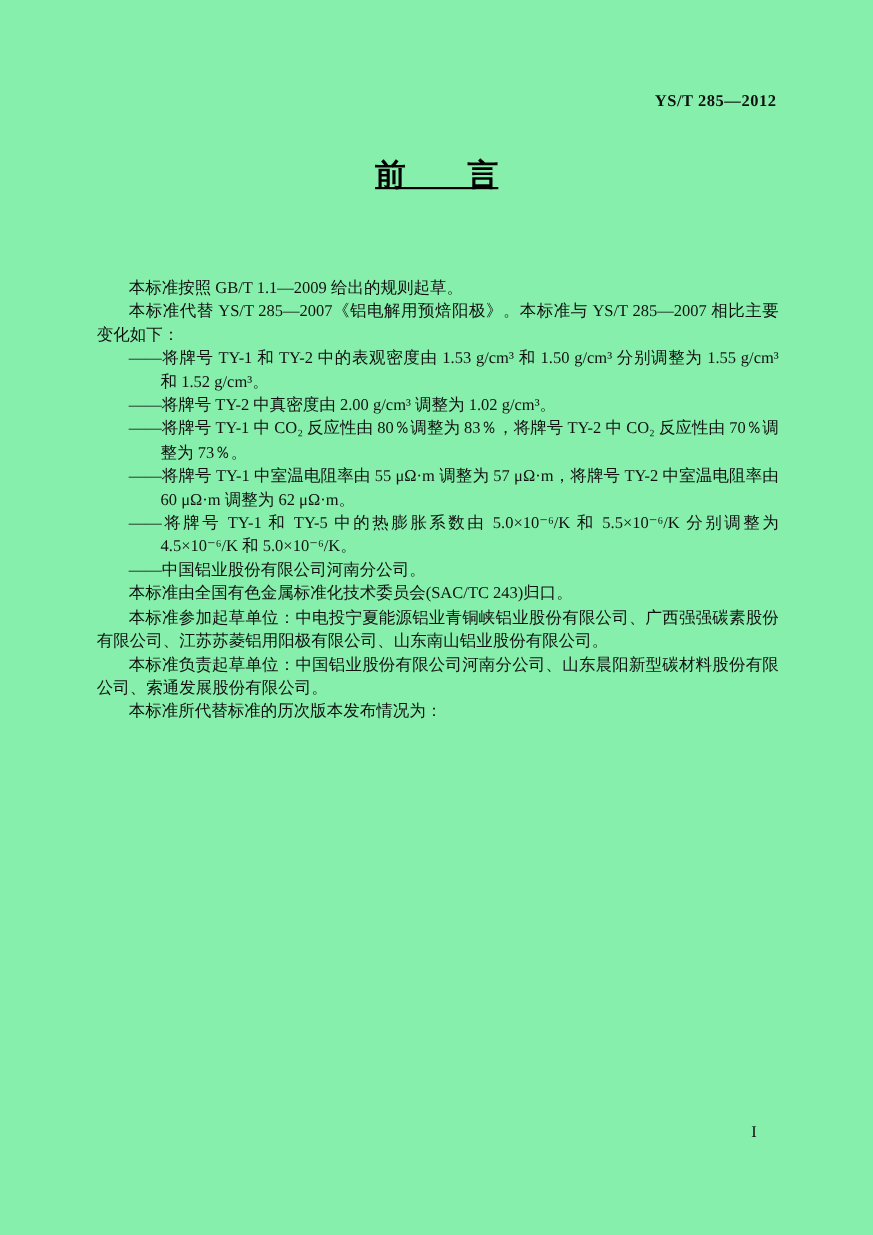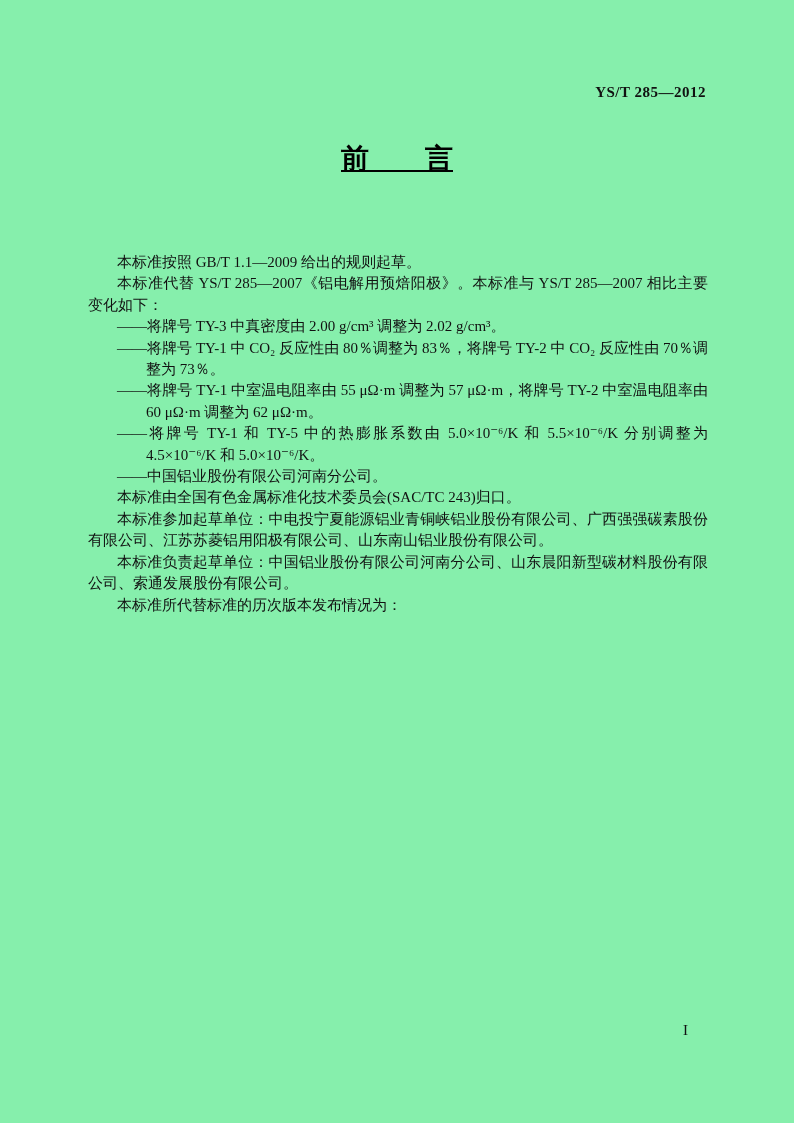--- a/index.html
+++ b/index.html
@@ -72,21 +72,22 @@
 
 <div class="page">
 
   <div class="doc-number">YS/T 285—2012</div>
 
   <h1 class="doc-title">前　　言</h1>
 
   <div class="body-text">
     <p class="para indent">本标准按照 GB/T 1.1—2009 给出的规则起草。</p>
     <p class="para indent">本标准代替 YS/T 285—2007《铝电解用预焙阳极》。本标准与 YS/T 285—2007 相比主要变化如下：</p>
-    <p class="para dash">——将牌号 TY-3 中真密度由 2.00 g/cm³ 调整为 2.02 g/cm³。</p>
+    <p class="para dash">——将牌号 TY-1 和 TY-2 中的表观密度由 1.53 g/cm³ 和 1.50 g/cm³ 分别调整为 1.55 g/cm³ 和 1.52 g/cm³。</p>
+    <p class="para dash">——将牌号 TY-2 中真密度由 2.00 g/cm³ 调整为 1.02 g/cm³。</p>
     <p class="para dash">——将牌号 TY-1 中 CO₂ 反应性由 80％调整为 83％，将牌号 TY-2 中 CO₂ 反应性由 70％调整为 73％。</p>
     <p class="para dash">——将牌号 TY-1 中室温电阻率由 55 μΩ·m 调整为 57 μΩ·m，将牌号 TY-2 中室温电阻率由 60 μΩ·m 调整为 62 μΩ·m。</p>
     <p class="para dash">——将牌号 TY-1 和 TY-5 中的热膨胀系数由 5.0×10⁻⁶/K 和 5.5×10⁻⁶/K 分别调整为 4.5×10⁻⁶/K 和 5.0×10⁻⁶/K。</p>
     <p class="para dash">——中国铝业股份有限公司河南分公司。</p>
     <p class="para indent">本标准由全国有色金属标准化技术委员会(SAC/TC 243)归口。</p>
     <p class="para indent">本标准参加起草单位：中电投宁夏能源铝业青铜峡铝业股份有限公司、广西强强碳素股份有限公司、江苏苏菱铝用阳极有限公司、山东南山铝业股份有限公司。</p>
     <p class="para indent">本标准负责起草单位：中国铝业股份有限公司河南分公司、山东晨阳新型碳材料股份有限公司、索通发展股份有限公司。</p>
     <p class="para indent">本标准所代替标准的历次版本发布情况为：</p>
   </div>
 

